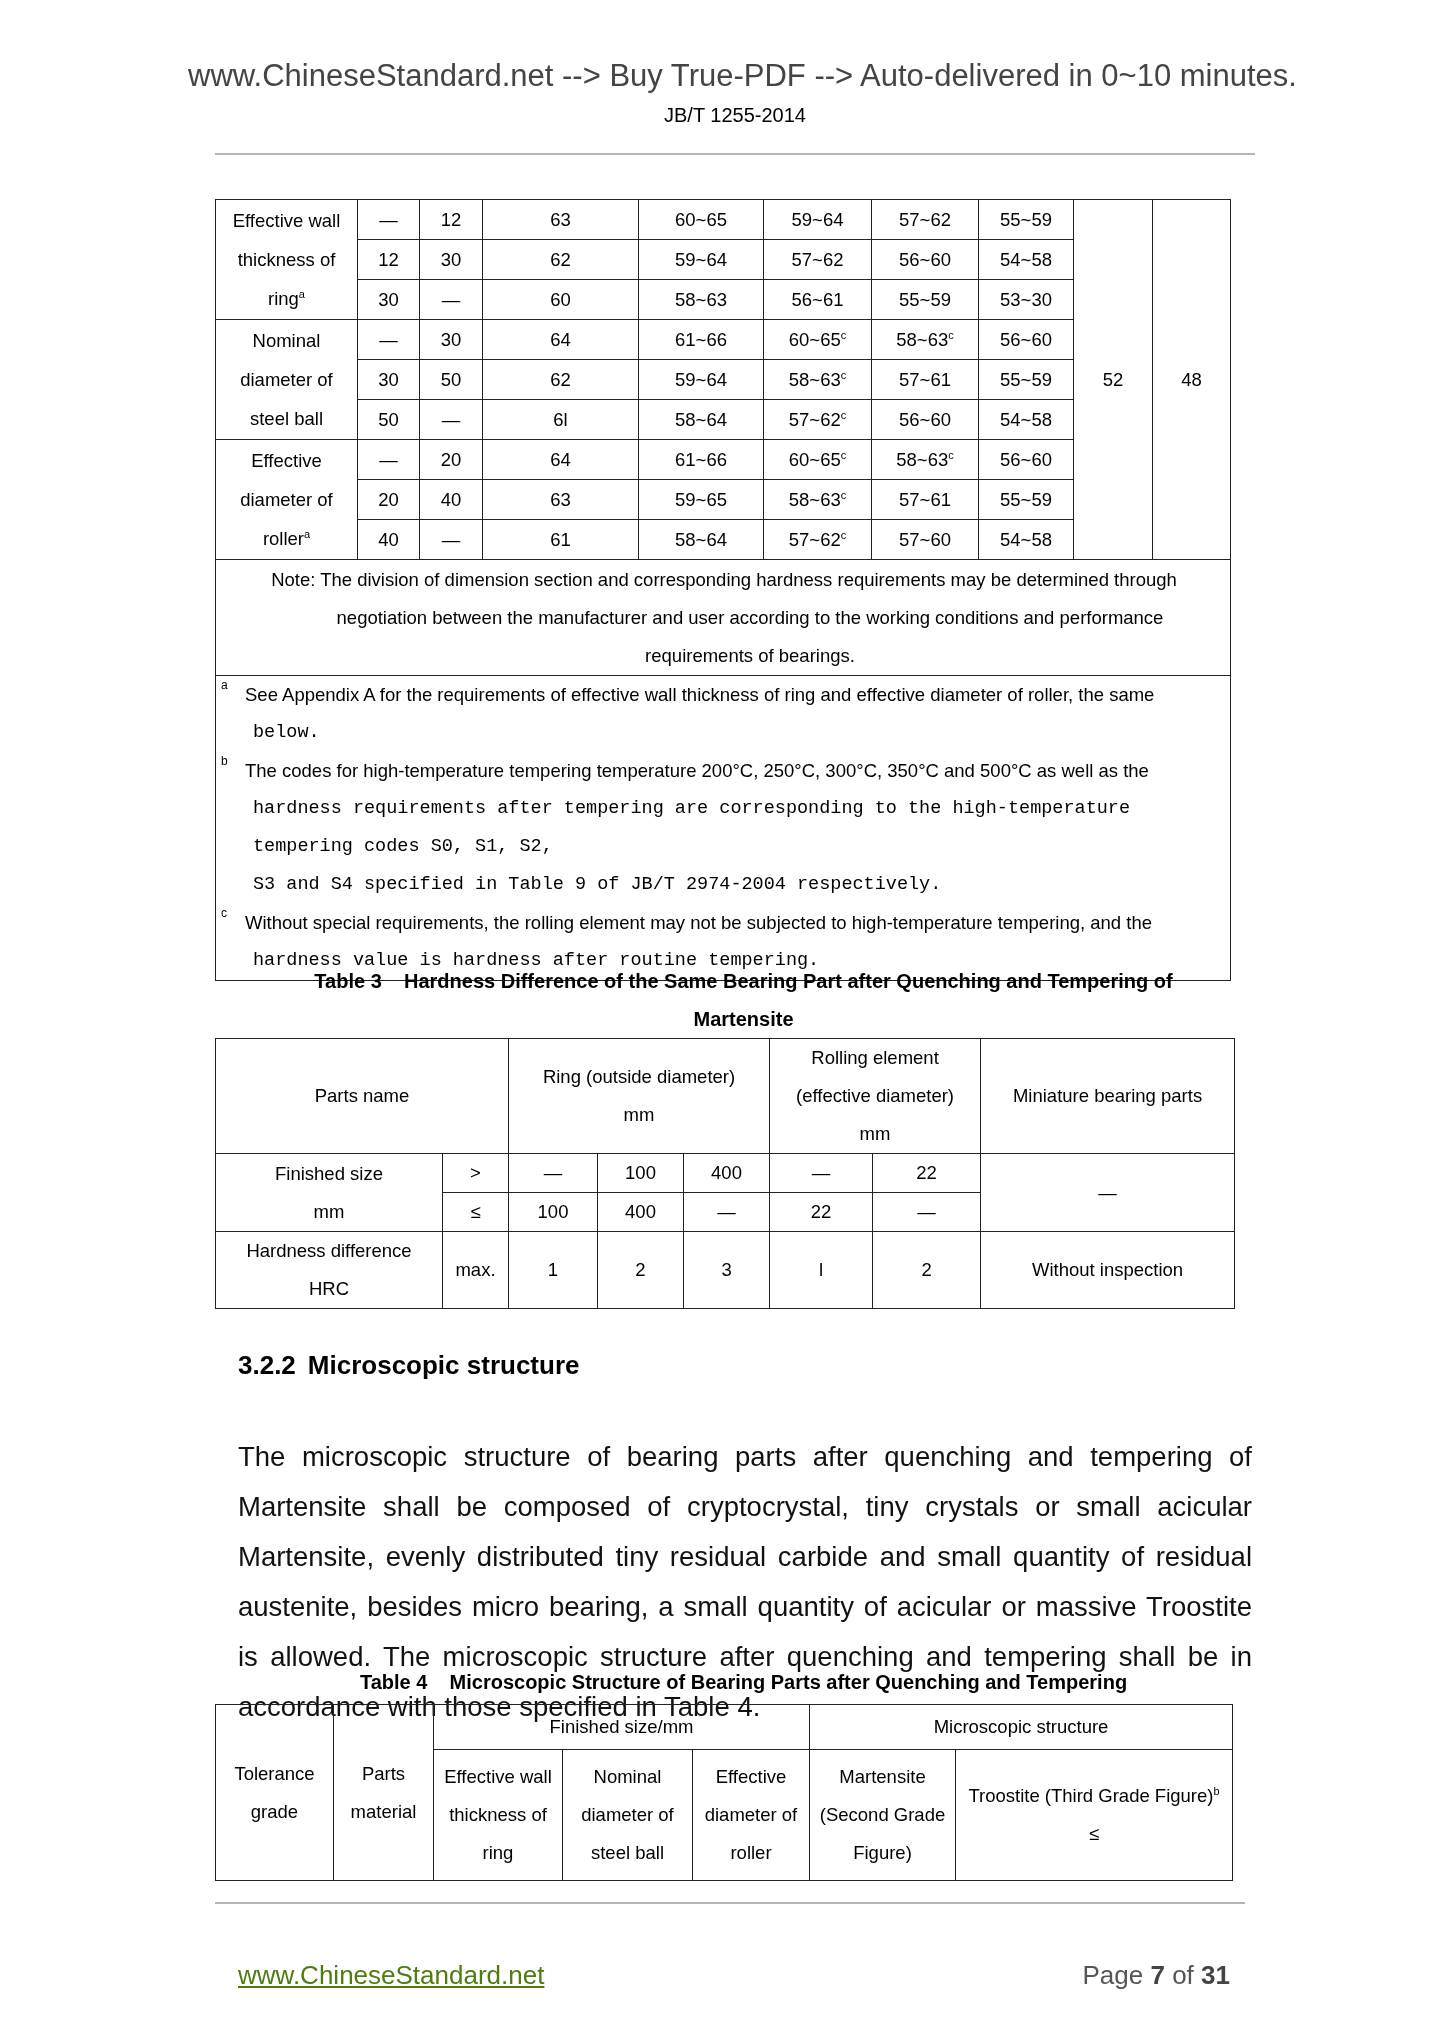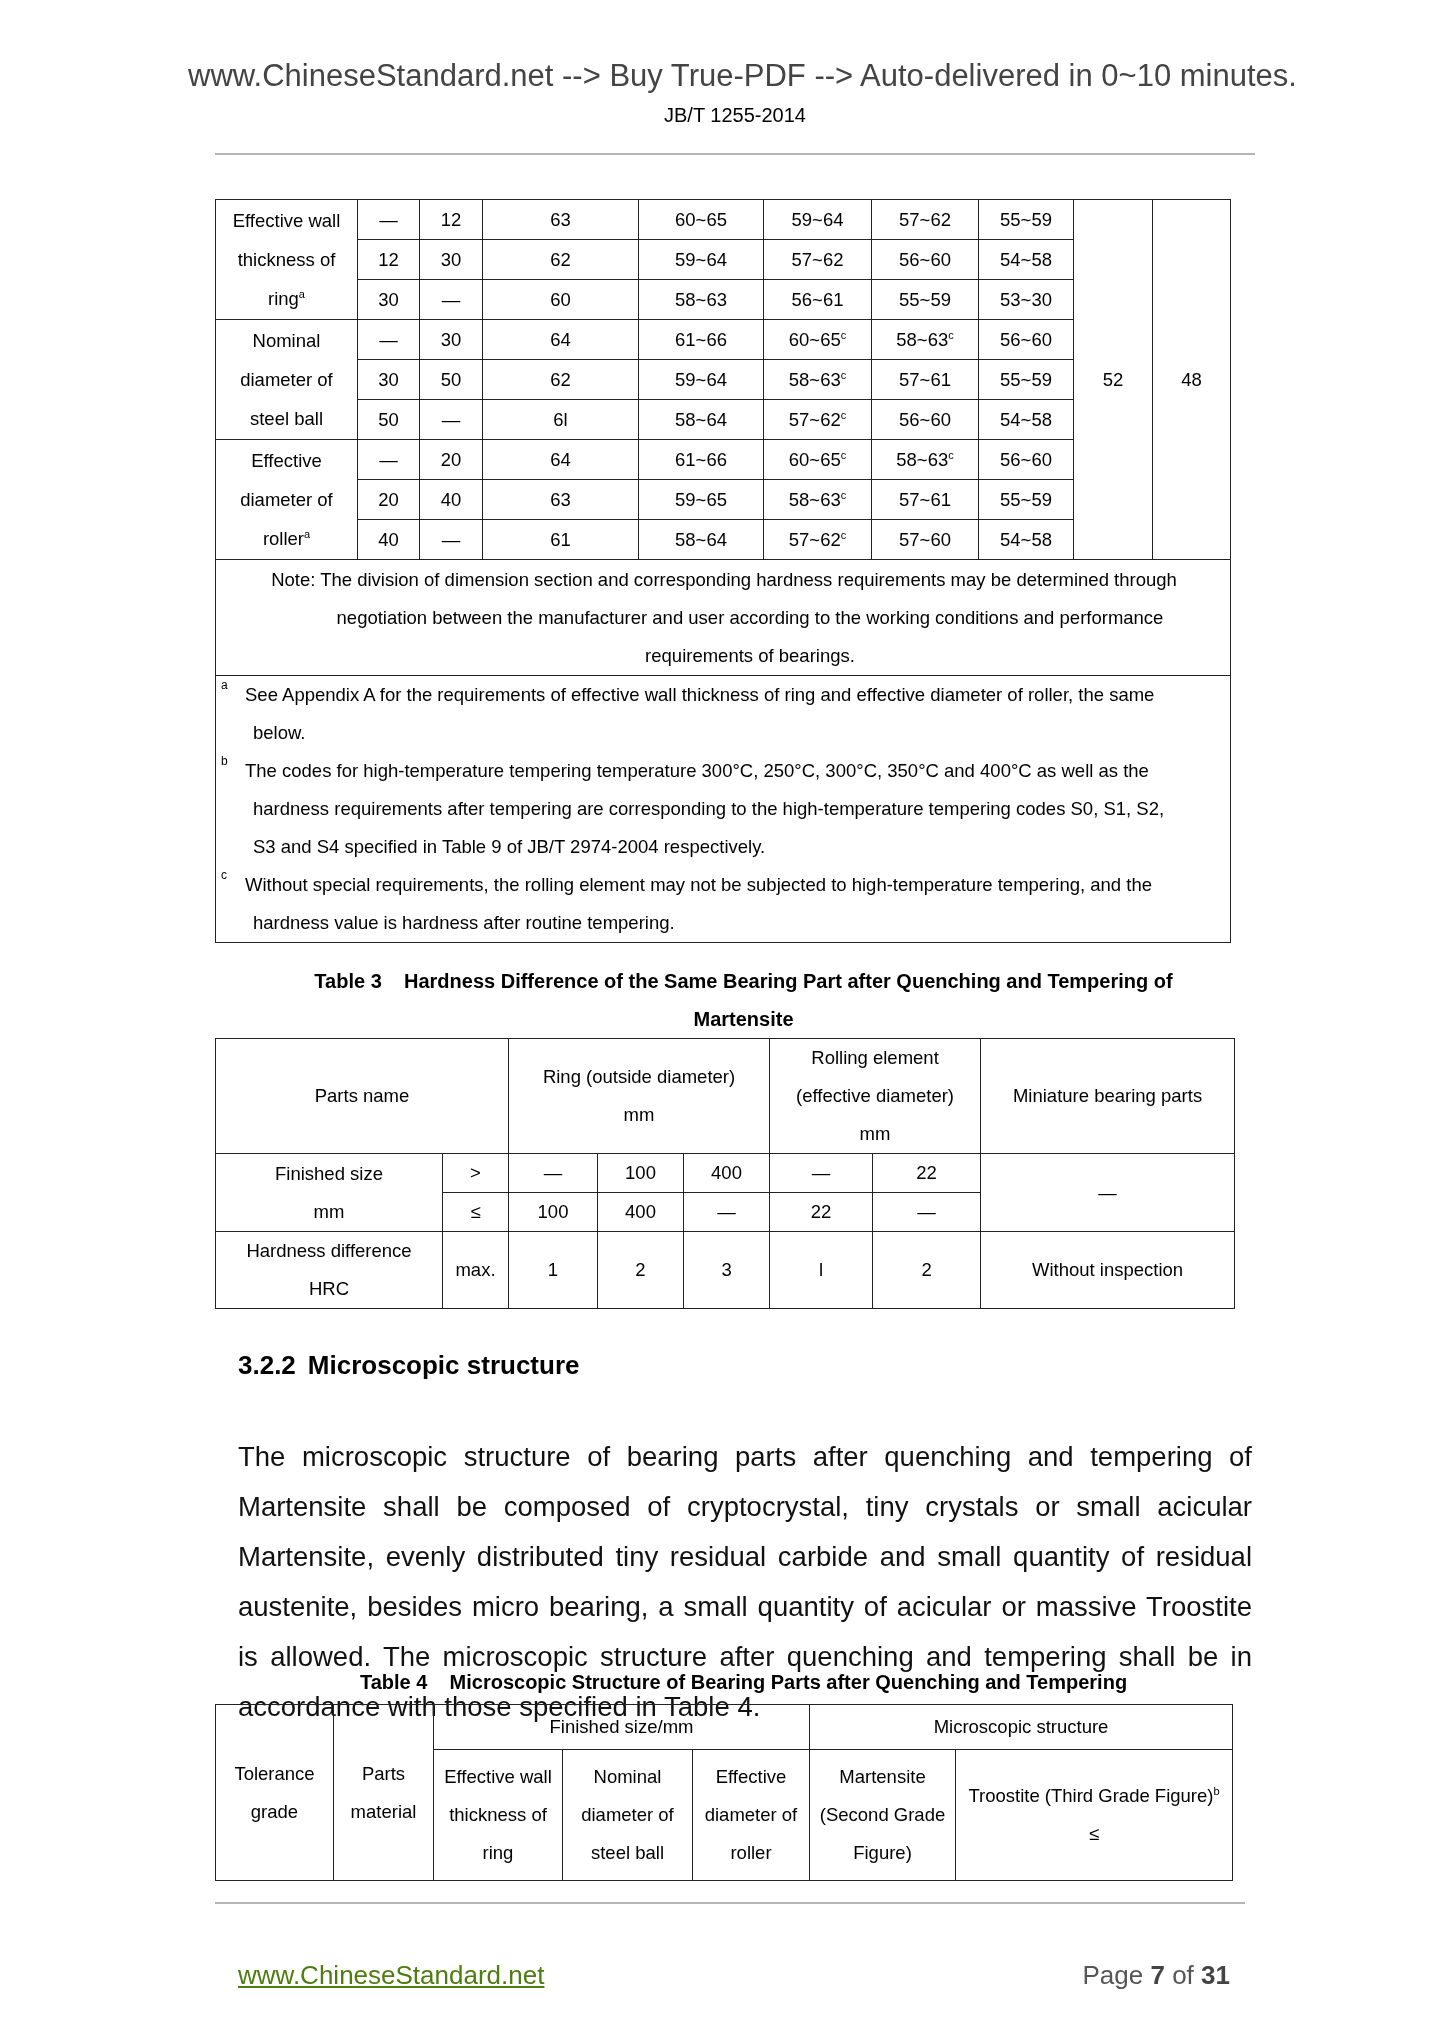--- a/index.html
+++ b/index.html
@@ -13,21 +13,21 @@
   td { border:1.5px solid #222; text-align:center; vertical-align:middle; padding:0;
        font-size:18.5px; line-height:39px; }
   sup { font-size:11px; line-height:0; vertical-align:super; }
   .t2 td { height:39px; }
   .t2 .rowlabel { line-height:39px; }
   .notecell { text-align:left; line-height:38px; font-size:18.5px; padding:0 0 0 2px; }
   .noteline-indent { padding-left:52px; }
   .fn-row { position:relative; }
   .fn-mark { position:absolute; left:3px; top:-10px; font-size:12px; }
   .fn-first { padding-left:27px; }
-  .fn-cont { padding-left:35px; }
+  .fn-cont { padding-left:35px;font-family:Liberation Mono, monospace; }
   .caption { left:215px; width:1017px; text-align:center; font-weight:bold; font-size:20px; line-height:38px; }
   .t3 td { line-height:38px; }
   .section-heading { left:218px; top:1350px; font-size:26px; font-weight:bold; }
   .section-heading .num { margin-right:12px; }
   .para { left:218px; width:1014px; top:1432px; font-size:27.5px; line-height:50px; text-align:justify; color:#111; }
   .t4 td { line-height:38px; font-size:18.5px; }
   .footer-link { left:218px; top:1960px; font-size:26px; color:#4d7c0f; text-decoration:underline; }
   .footer-page { right:215px; top:1960px; font-size:26px; color:#555; }
   .footer-page b { color:#444; }
 </style>
@@ -154,21 +154,21 @@
         <td colspan="10" class="notecell" style="height:115px;text-align:center;">
           <div>Note: The division of dimension section and corresponding hardness requirements may be determined through</div>
           <div class="noteline-indent">negotiation between the manufacturer and user according to the working conditions and performance</div>
           <div class="noteline-indent">requirements of bearings.</div>
         </td>
       </tr>
       <tr>
         <td colspan="10" class="notecell" style="height:266px;">
           <div class="fn-row fn-first"><span class="fn-mark">a</span><span>See Appendix A for the requirements of effective wall thickness of ring and effective diameter of roller, the same</span></div>
           <div class="fn-row fn-cont"><span>below.</span></div>
-          <div class="fn-row fn-first"><span class="fn-mark">b</span><span>The codes for high-temperature tempering temperature 300°C, 250°C, 300°C, 350°C and 400°C as well as the</span></div>
+          <div class="fn-row fn-first"><span class="fn-mark">b</span><span>The codes for high-temperature tempering temperature 200°C, 250°C, 300°C, 350°C and 500°C as well as the</span></div>
           <div class="fn-row fn-cont"><span>hardness requirements after tempering are corresponding to the high-temperature tempering codes S0, S1, S2,</span></div>
           <div class="fn-row fn-cont"><span>S3 and S4 specified in Table 9 of JB/T 2974-2004 respectively.</span></div>
           <div class="fn-row fn-first"><span class="fn-mark">c</span><span>Without special requirements, the rolling element may not be subjected to high-temperature tempering, and the</span></div>
           <div class="fn-row fn-cont"><span>hardness value is hardness after routine tempering.</span></div>
         </td>
       </tr>
     </tbody>
 </table>
 
 <div class="abs caption" style="top:962px;">

